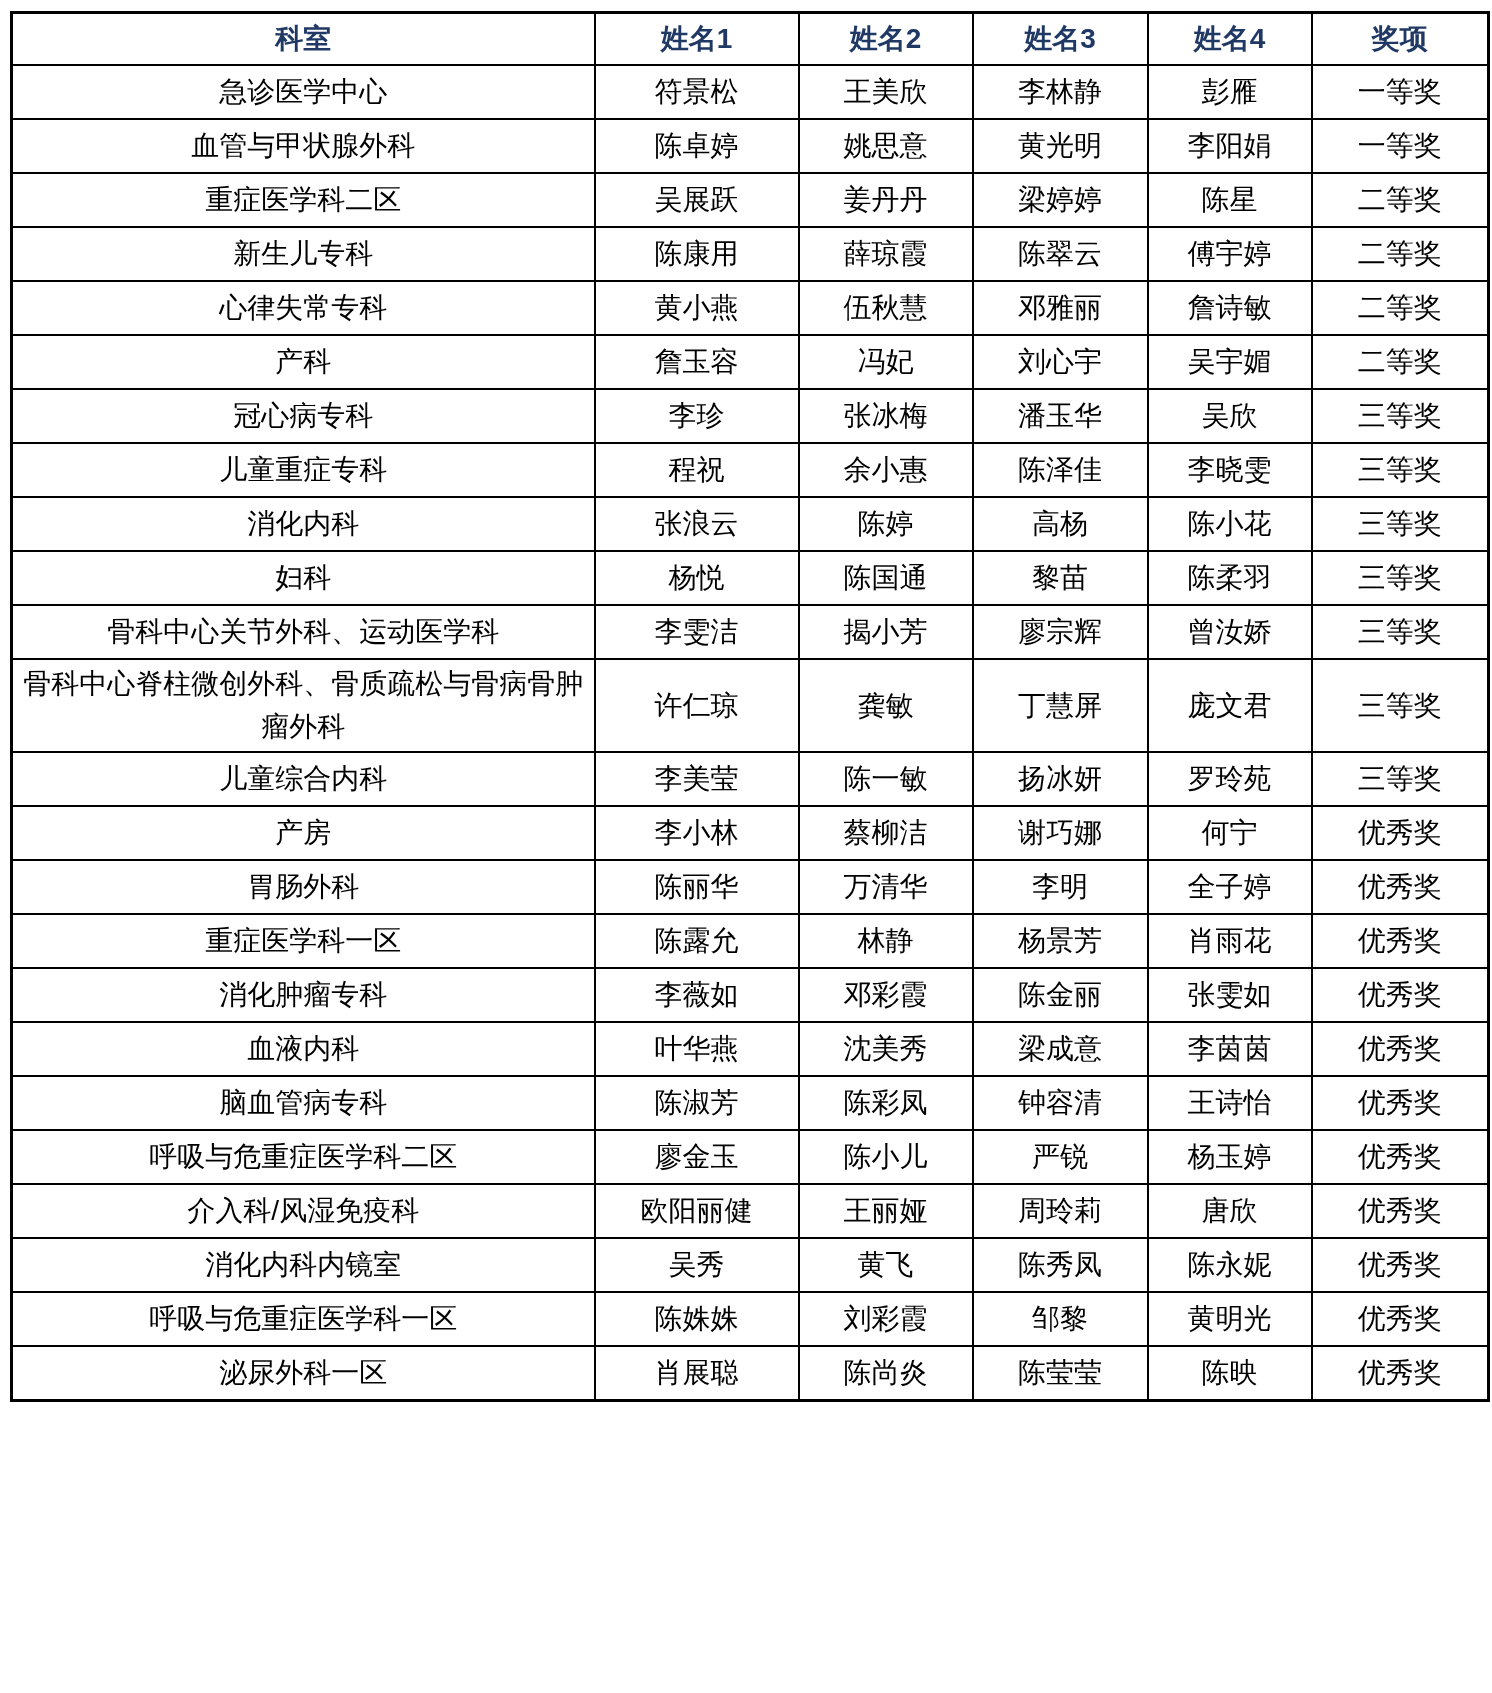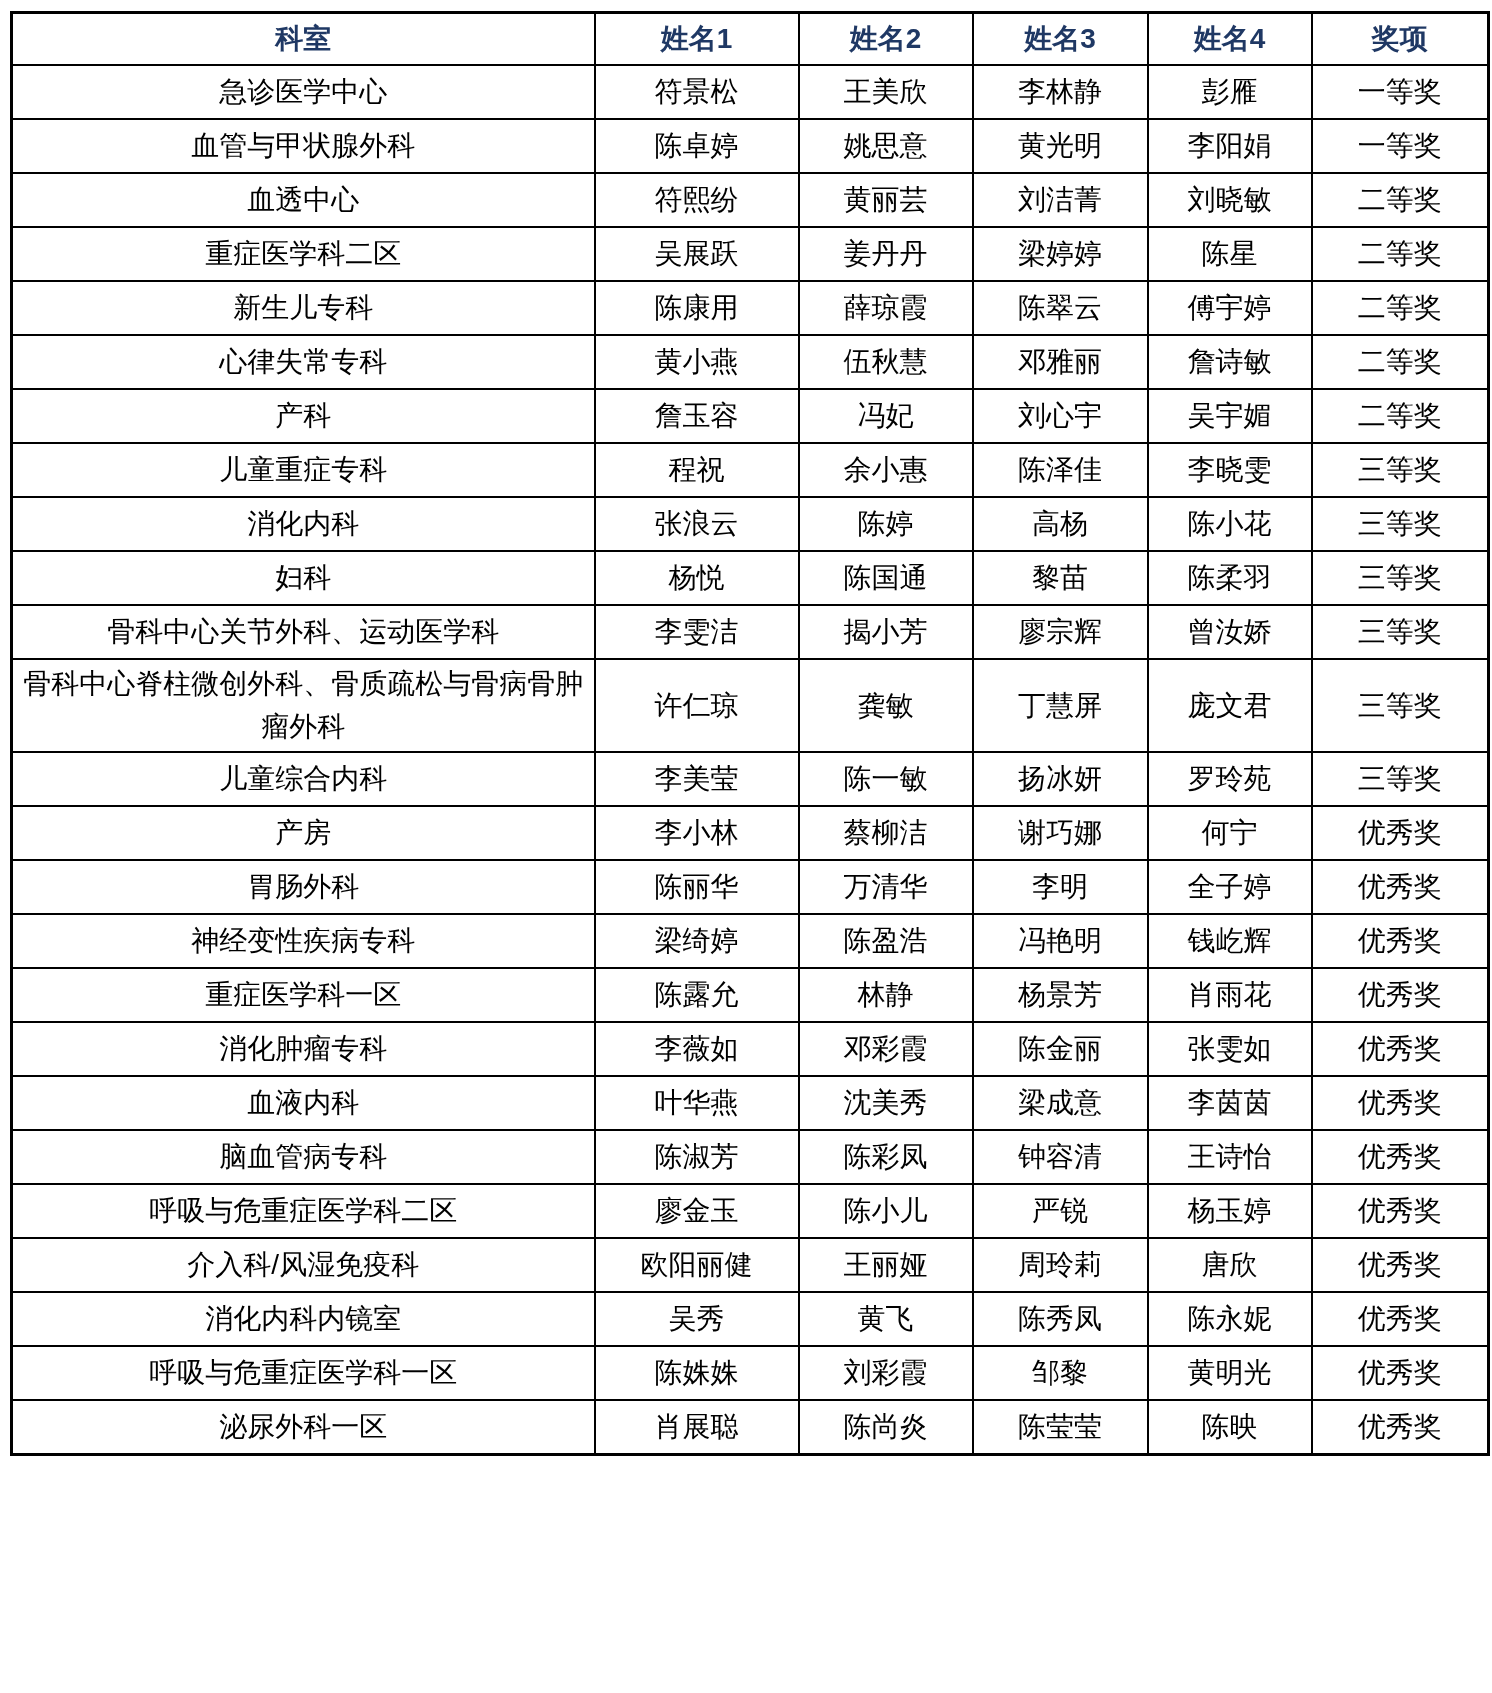--- a/index.html
+++ b/index.html
@@ -77,28 +77,20 @@
         </tr>
         <tr>
           <td>血管与甲状腺外科</td>
           <td>陈卓婷</td>
           <td>姚思意</td>
           <td>黄光明</td>
           <td>李阳娟</td>
           <td>一等奖</td>
         </tr>
         <tr>
-          <td>血透中心</td>
-          <td>符熙纷</td>
-          <td>黄丽芸</td>
-          <td>刘洁菁</td>
-          <td>刘晓敏</td>
-          <td>二等奖</td>
-        </tr>
-        <tr>
           <td>重症医学科二区</td>
           <td>吴展跃</td>
           <td>姜丹丹</td>
           <td>梁婷婷</td>
           <td>陈星</td>
           <td>二等奖</td>
         </tr>
         <tr>
           <td>新生儿专科</td>
           <td>陈康用</td>
@@ -117,20 +109,28 @@
         </tr>
         <tr>
           <td>产科</td>
           <td>詹玉容</td>
           <td>冯妃</td>
           <td>刘心宇</td>
           <td>吴宇媚</td>
           <td>二等奖</td>
         </tr>
         <tr>
+          <td>冠心病专科</td>
+          <td>李珍</td>
+          <td>张冰梅</td>
+          <td>潘玉华</td>
+          <td>吴欣</td>
+          <td>三等奖</td>
+        </tr>
+        <tr>
           <td>儿童重症专科</td>
           <td>程祝</td>
           <td>余小惠</td>
           <td>陈泽佳</td>
           <td>李晓雯</td>
           <td>三等奖</td>
         </tr>
         <tr>
           <td>消化内科</td>
           <td>张浪云</td>
@@ -181,28 +181,20 @@
         </tr>
         <tr>
           <td>胃肠外科</td>
           <td>陈丽华</td>
           <td>万清华</td>
           <td>李明</td>
           <td>全子婷</td>
           <td>优秀奖</td>
         </tr>
         <tr>
-          <td>神经变性疾病专科</td>
-          <td>梁绮婷</td>
-          <td>陈盈浩</td>
-          <td>冯艳明</td>
-          <td>钱屹辉</td>
-          <td>优秀奖</td>
-        </tr>
-        <tr>
           <td>重症医学科一区</td>
           <td>陈露允</td>
           <td>林静</td>
           <td>杨景芳</td>
           <td>肖雨花</td>
           <td>优秀奖</td>
         </tr>
         <tr>
           <td>消化肿瘤专科</td>
           <td>李薇如</td>

